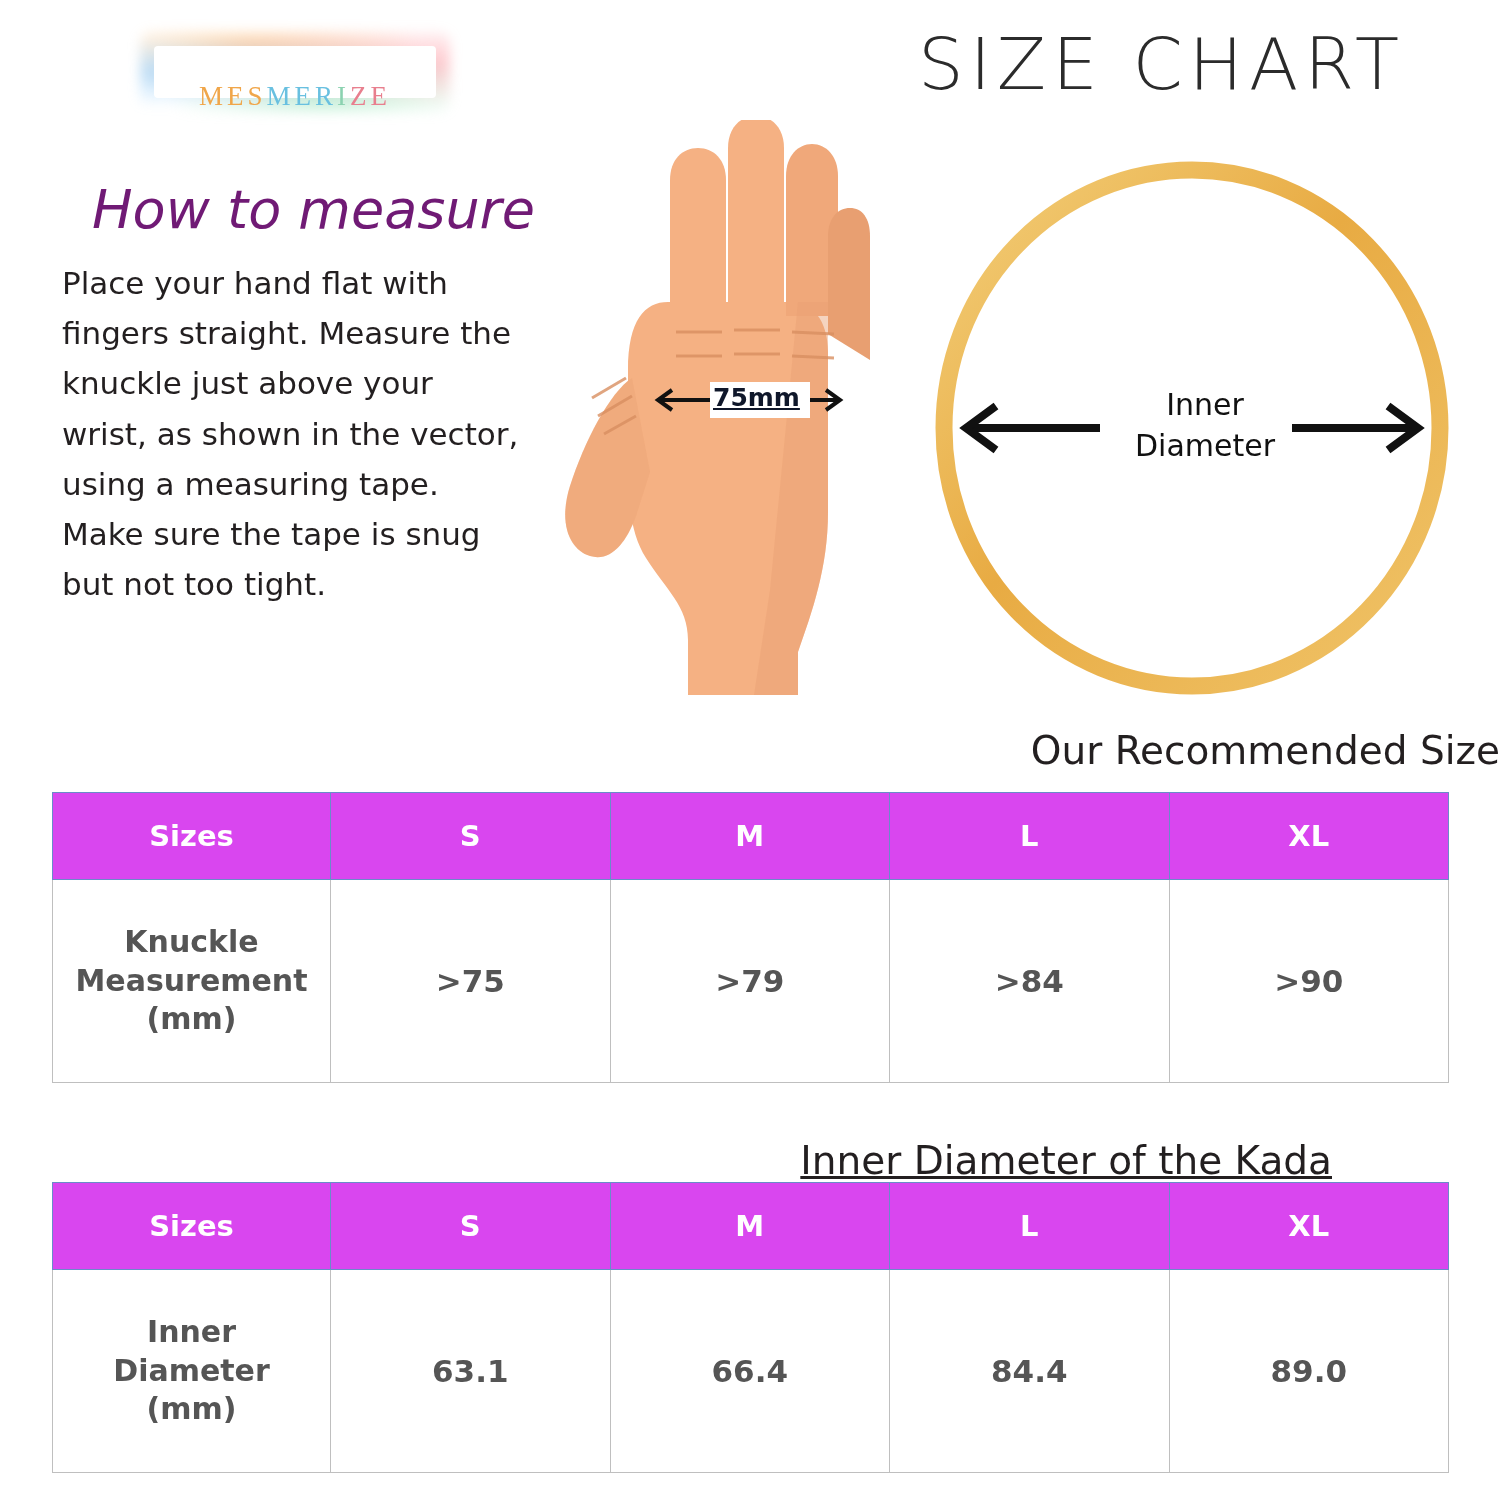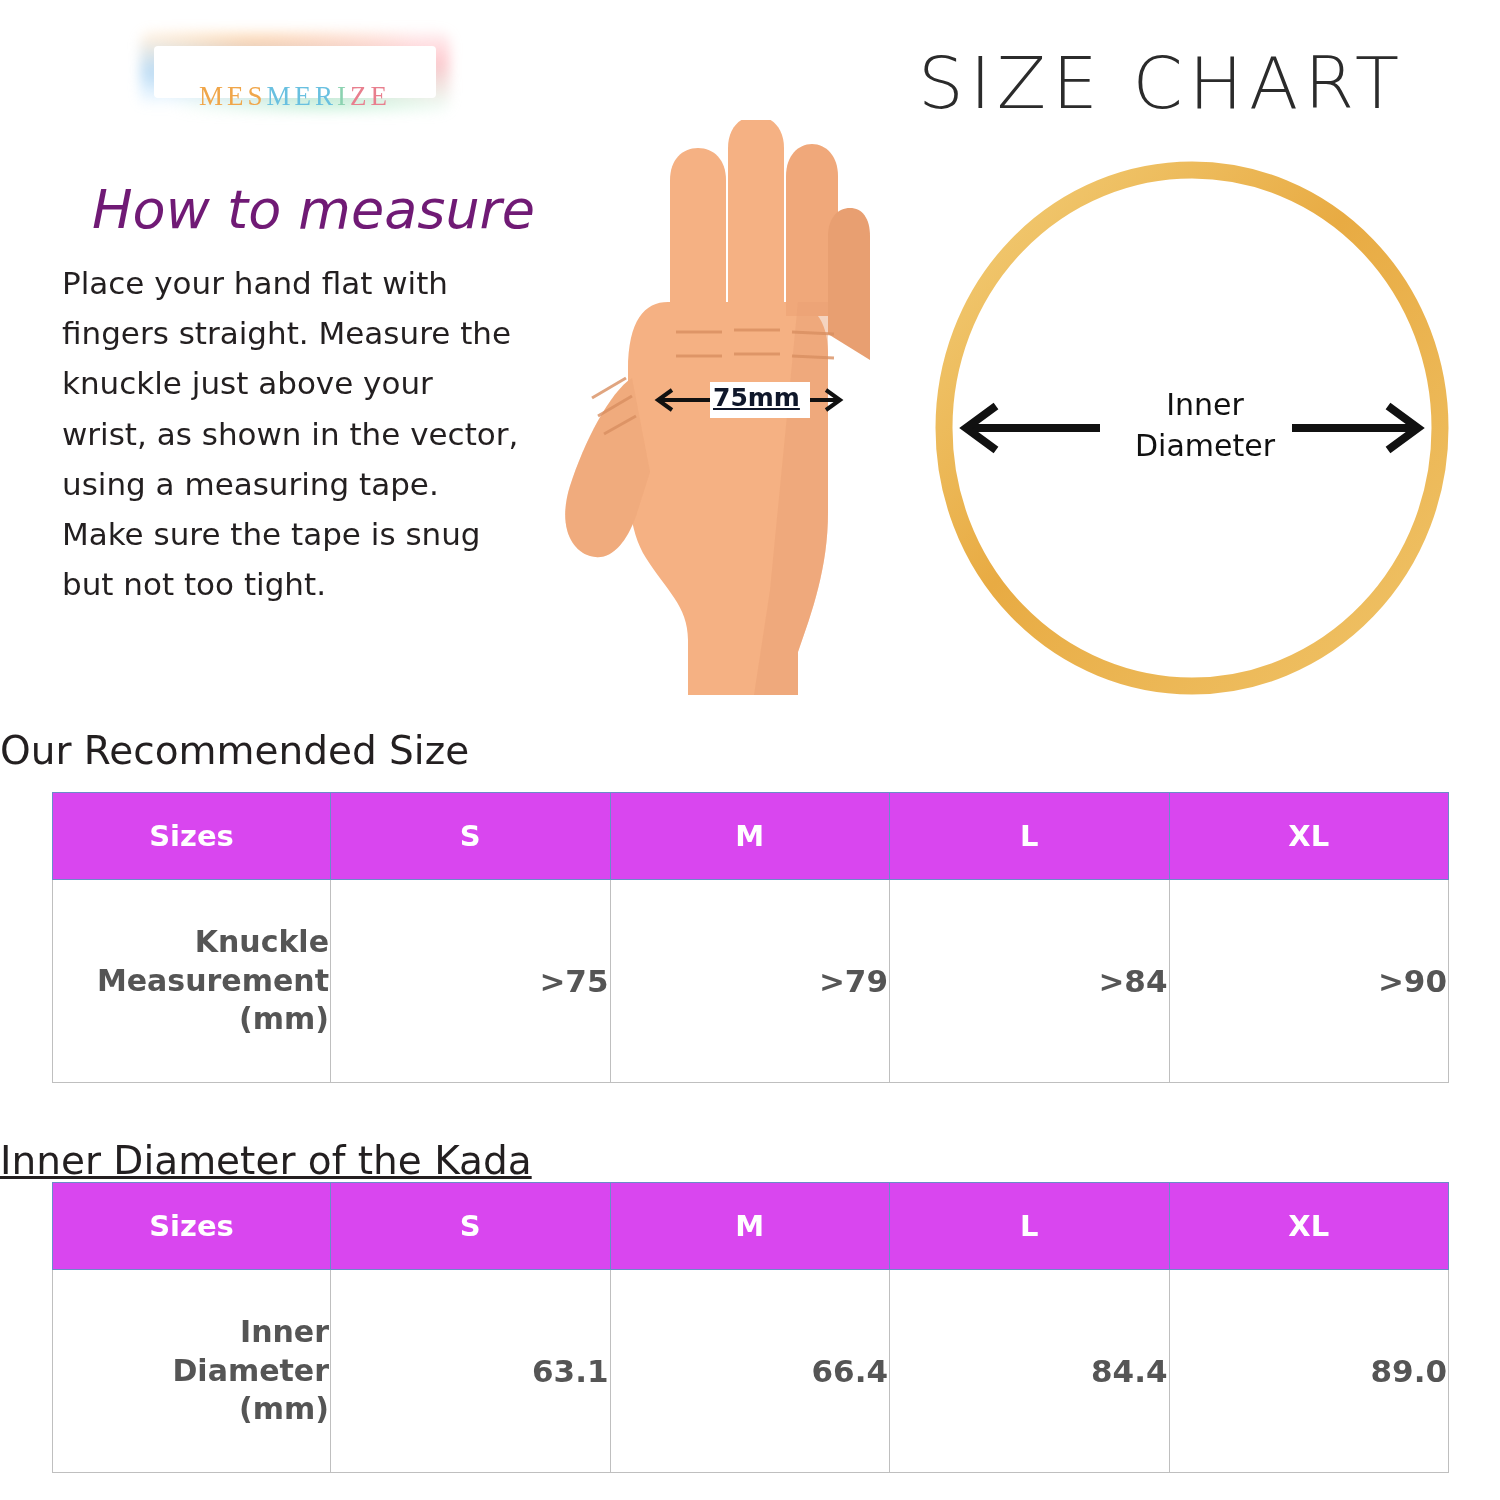--- a/index.html
+++ b/index.html
@@ -64,21 +64,20 @@
 
   .size-chart-title {
     position: absolute;
     right: 95px;
     top: 22px;
     font-size: 72px;
     letter-spacing: 6px;
     font-weight: 300;
     color: #2b2b2b;
     font-family: "DejaVu Sans", sans-serif;
-    margin-top: 19px;
   }
 
   
   .how-title {
     position: absolute;
     left: 92px;
     top: 178px;
     font-size: 54px;
     font-weight: 400;
     color: #701a75;
@@ -131,21 +130,21 @@
     width: 190px;
     text-align: center;
     font-size: 30px;
     line-height: 1.35;
     color: #111;
     font-family: "DejaVu Sans", sans-serif;
   }
 
   
   .table-title {
-    text-align: left;
+    text-align: right;
     font-size: 39px;
     font-weight: 400;
     color: #231f20;
     font-family: "DejaVu Sans", sans-serif;
   }
   .t1-title { position: absolute; left: 0; top: 728px; width: 1500px; }
   .t2-title { position: absolute; left: 0; top: 1138px; width: 1332px; text-decoration: underline; }
 
   table.size-table {
     position: absolute;
@@ -161,21 +160,21 @@
     background: #d946ef;
     color: #ffffff;
     font-size: 29px;
     font-weight: bold;
     height: 84px;
     border: 1px solid #6a8bc9;
     font-family: "DejaVu Sans", sans-serif;
   }
   table.size-table td {
     border: 1px solid #bfbfbf;
-    text-align: right;
+    text-align: center;
     color: #555555;
     font-size: 31px;
     font-weight: bold;
     height: 200px;
     font-family: "DejaVu Sans", sans-serif;
   }
   table.size-table td.label-cell {
     font-size: 30px;
     line-height: 1.28;
     color: #555555;

